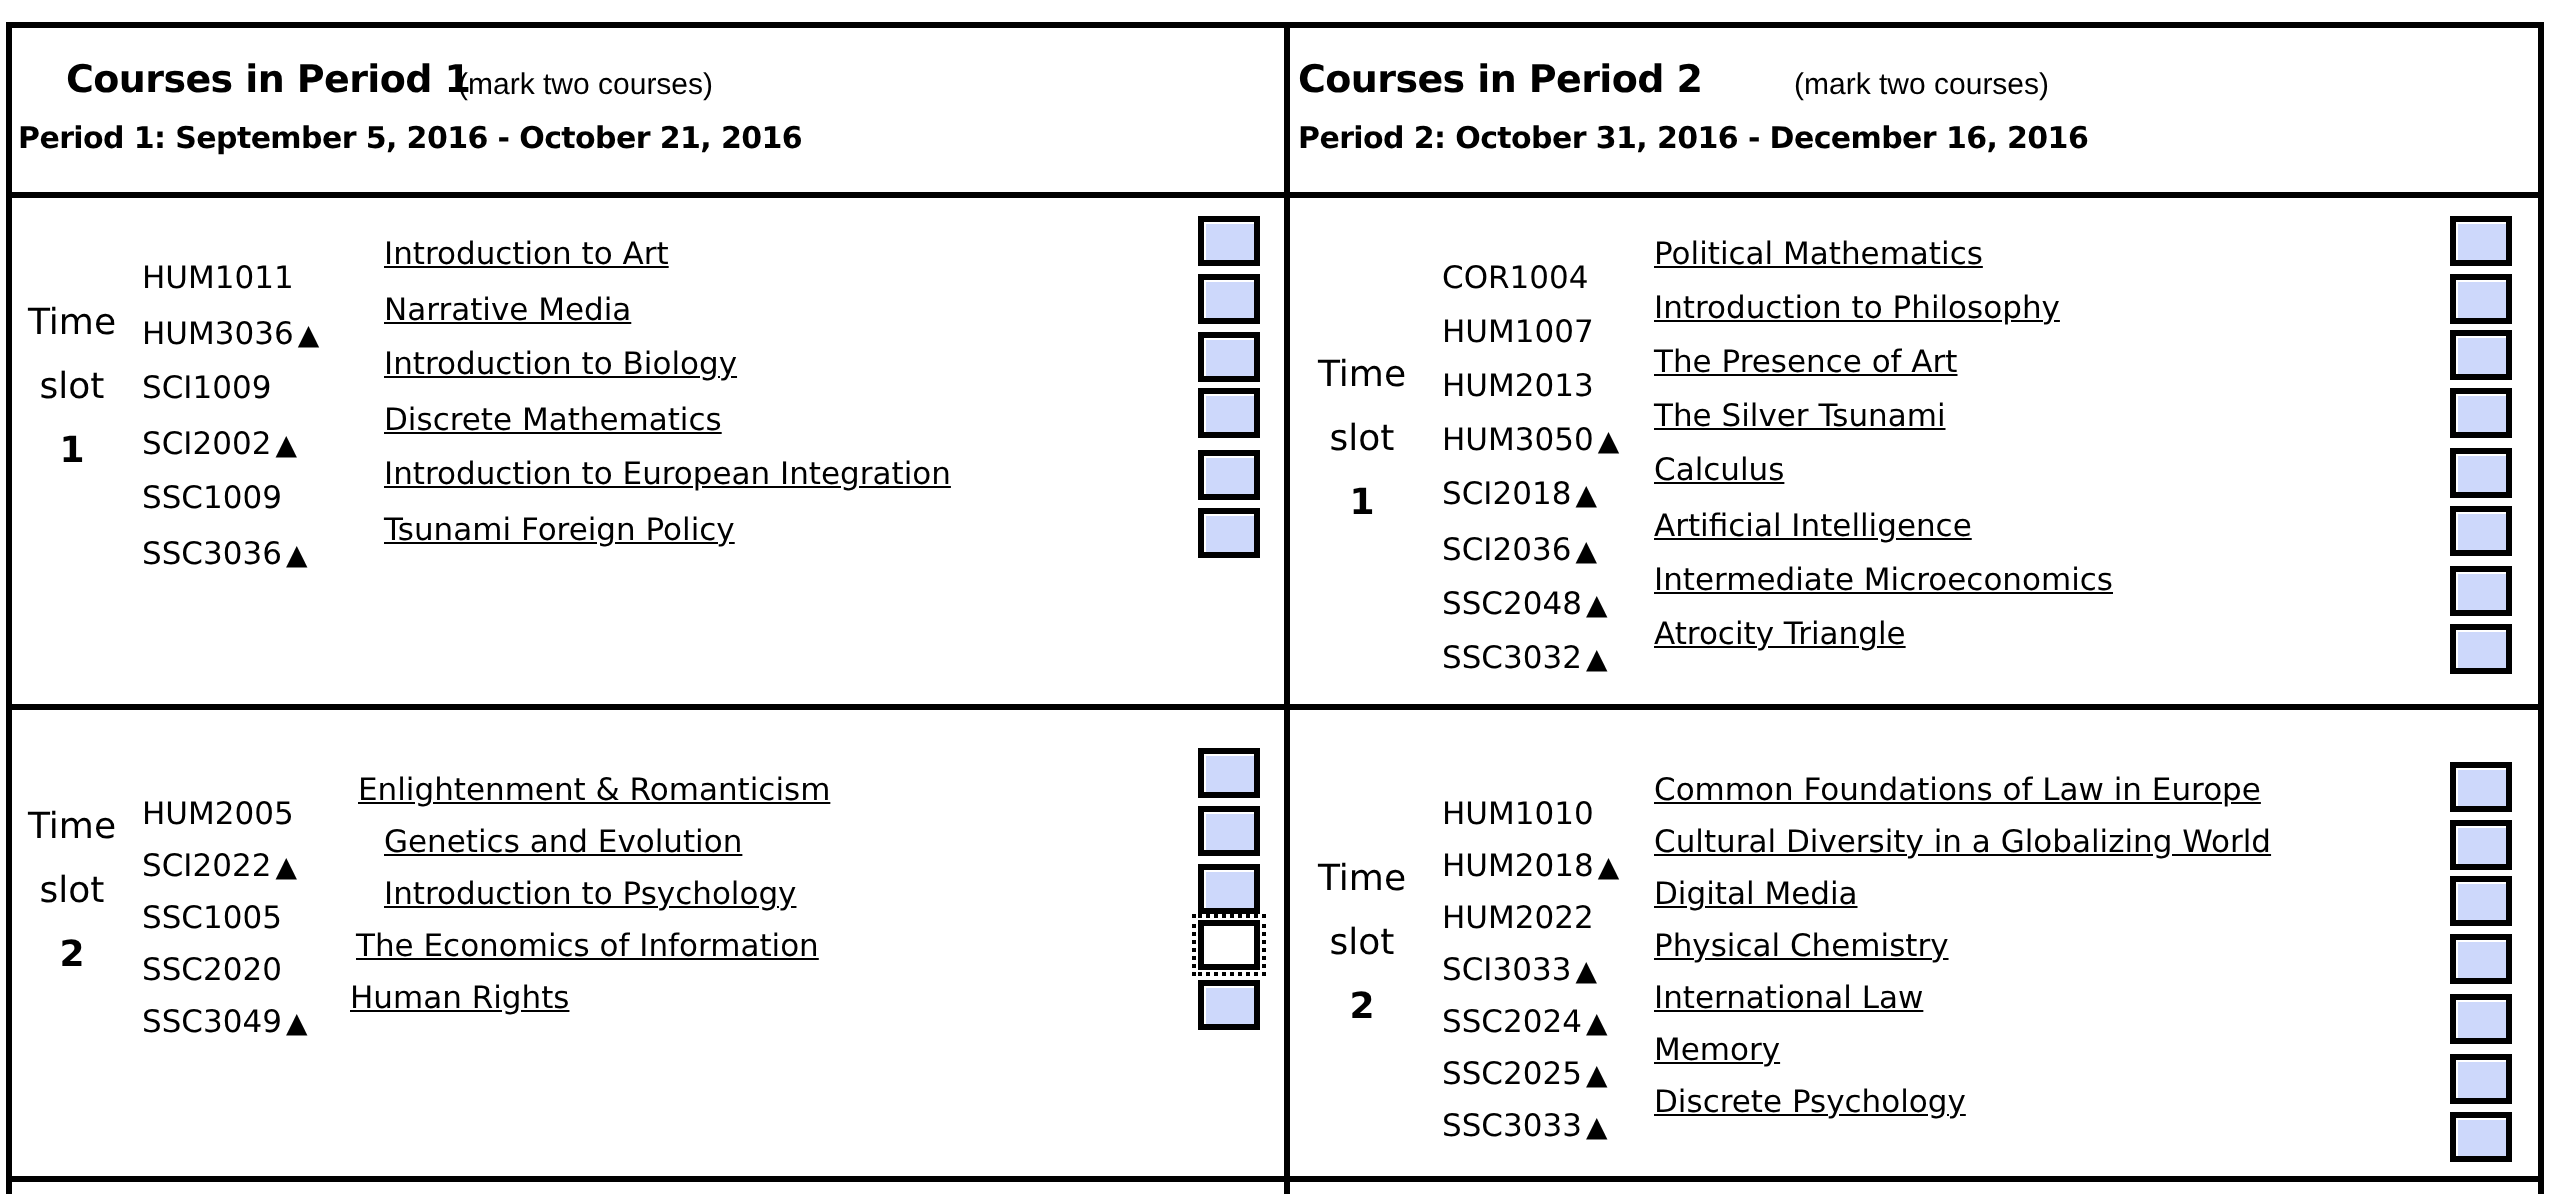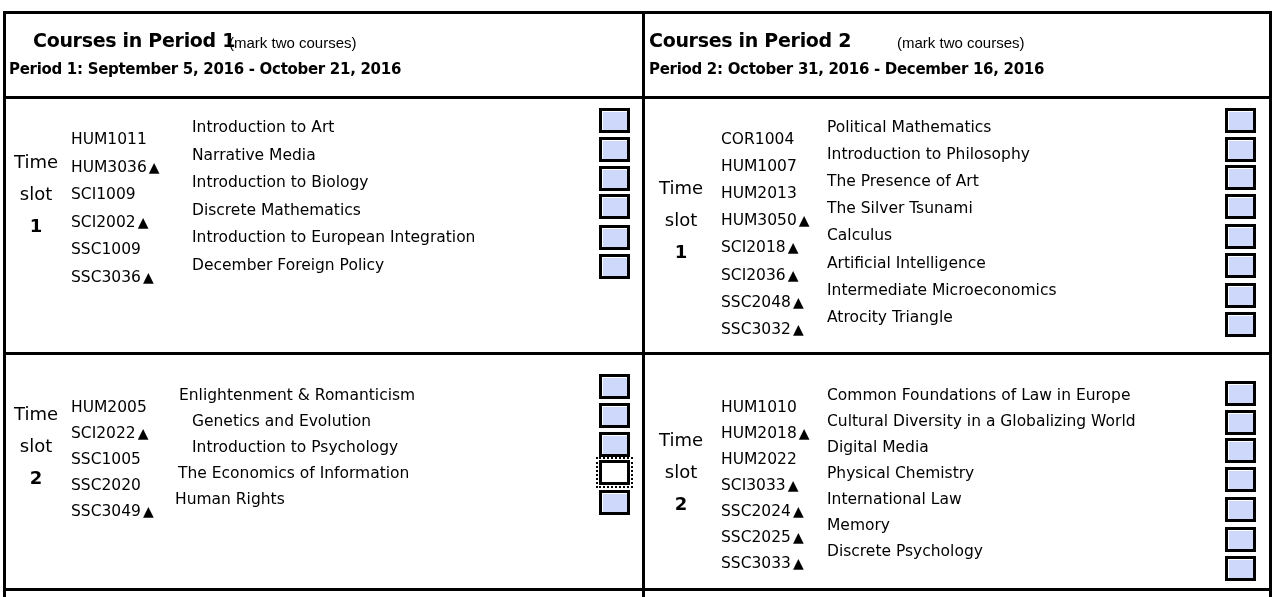--- a/index.html
+++ b/index.html
@@ -11,21 +11,21 @@
   .hline { position: absolute; background: #000; height: 3px; }
   .title { position: absolute; font-size: 19px; font-weight: bold; letter-spacing: -0.3px; white-space: nowrap; }
   .note { position: absolute; font-size: 15px; font-family: "Liberation Sans", sans-serif; white-space: nowrap; }
   .dates { position: absolute; font-size: 15px; font-weight: bold; letter-spacing: -0.3px; white-space: nowrap; }
   .slotlabel { position: absolute; font-size: 18px; text-align: center; line-height: 32px; width: 56px; }
   .slotlabel .num { font-weight: bold; display: block; }
   .slotlabel span { display: block; }
   .course { position: absolute; font-size: 15.5px; white-space: nowrap; height: 20px; line-height: 20px; }
   .course .code { position: absolute; left: 0; top: 0; margin-top: 12px; }
   .course .tri { font-size: 14px; margin-left: 2px; }
-  .course .name { position: absolute; top: 0; }
+  .course .name { position: absolute; top: 0; text-decoration: underline; }
   .cb { position: absolute; width: 31px; height: 25px; box-sizing: border-box;
         border: 3px solid #000; background: #cdd8fb; cursor: pointer;
         box-shadow: inset 1px 1px 0 #ffffff; }
   .cb.focused { background: #ffffff; outline: 2px dotted #000; outline-offset: 1px; }
 </style>
 </head>
 <body>
 
 <div class="frame"></div>
 <div class="vline" style="left:642px; top:11px; height:586px;"></div>
@@ -87,21 +87,21 @@
       <span class="name" style="left: 121px;">Discrete Mathematics</span>
     </div>
     <div class="cb" role="checkbox" aria-checked="false" style="left: 599px; top: 194px;"></div>
     <div class="course" style="left: 71px; top: 227px;">
       <span class="code"><span>SSC1009</span></span>
       <span class="name" style="left: 121px;">Introduction to European Integration</span>
     </div>
     <div class="cb" role="checkbox" aria-checked="false" style="left: 599px; top: 225px;"></div>
     <div class="course" style="left: 71px; top: 255px;">
       <span class="code"><span>SSC3036</span><span class="tri">▲</span></span>
-      <span class="name" style="left: 121px;">December Foreign Policy</span>
+      <span class="name" style="left: 121px;">Tsunami Foreign Policy</span>
     </div>
     <div class="cb" role="checkbox" aria-checked="false" style="left: 599px; top: 254px;"></div>
   </div>
 <div id="p1s2">
     <div class="course" style="left: 71px; top: 385px;">
       <span class="code"><span>HUM2005</span></span>
       <span class="name" style="left: 108px;">Enlightenment &amp; Romanticism</span>
     </div>
     <div class="cb" role="checkbox" aria-checked="false" style="left: 599px; top: 374px;"></div>
     <div class="course" style="left: 71px; top: 411px;">

